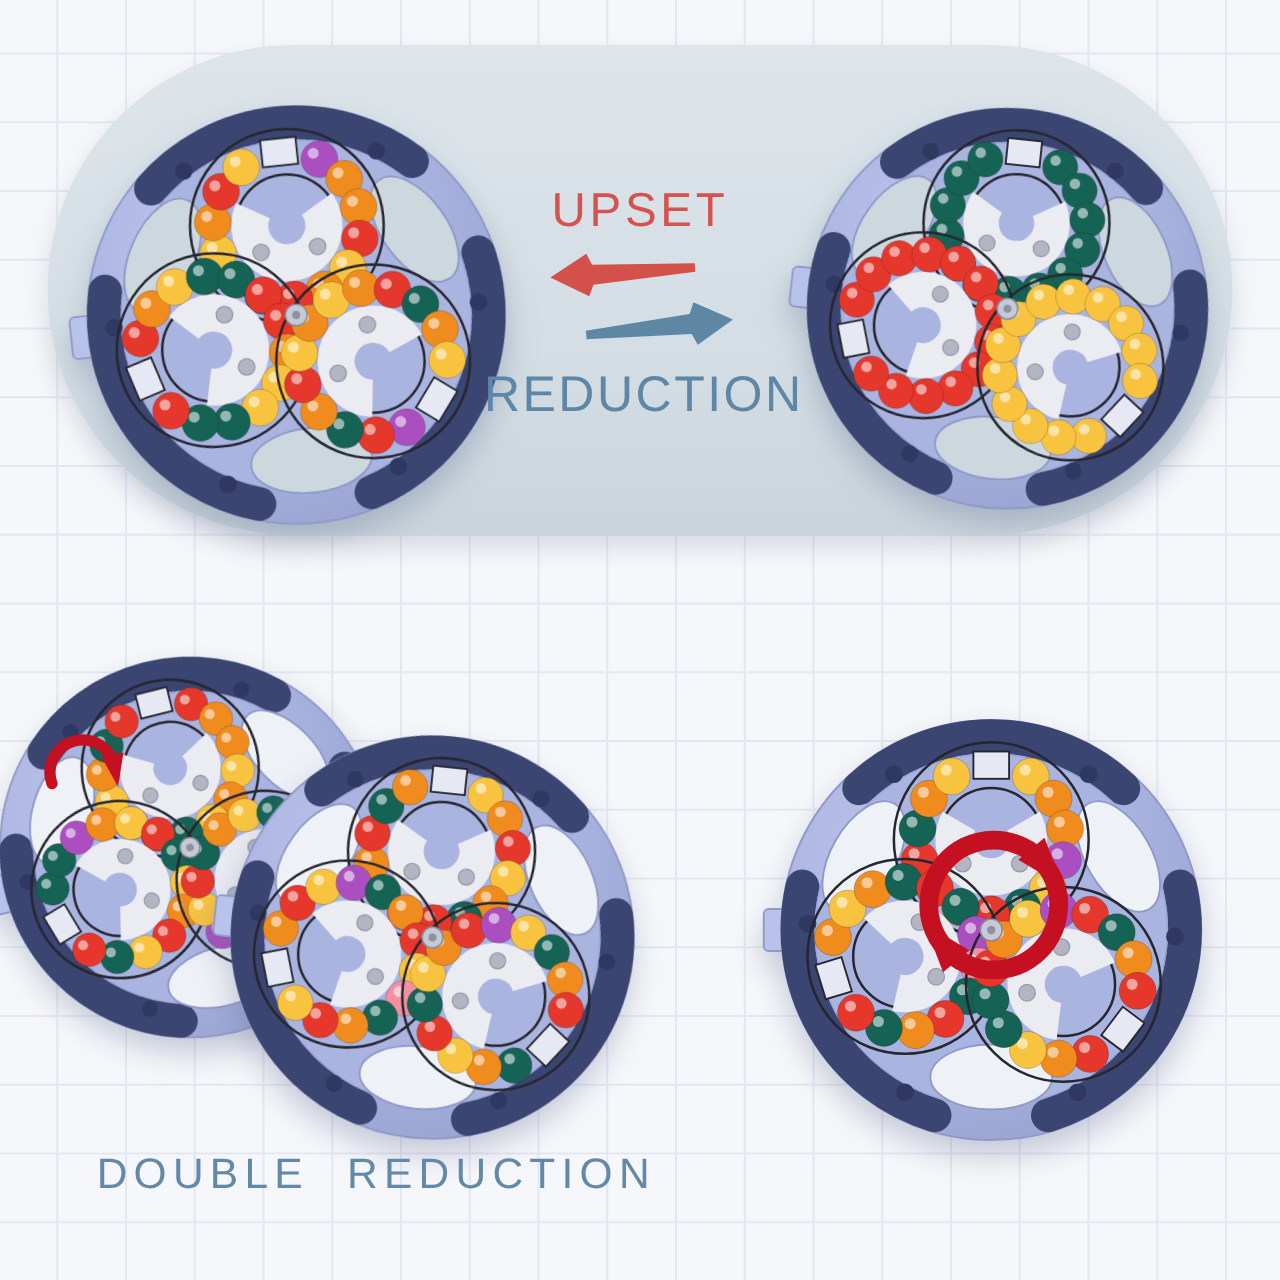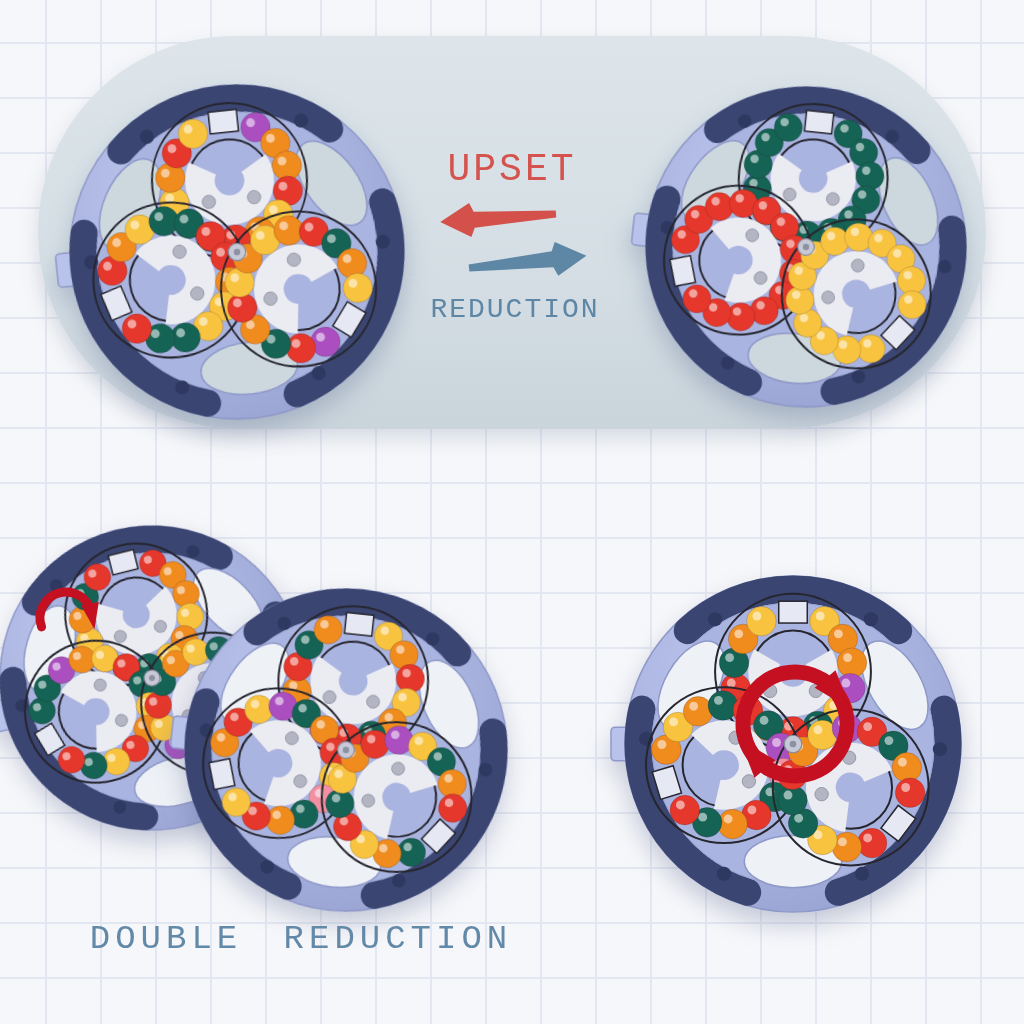--- a/index.html
+++ b/index.html
@@ -1,20 +1,20 @@
 <!DOCTYPE html>
 <html><head>
 <meta charset="utf-8">
 <style>
   html,body{margin:0;padding:0;}
   .page{
     position:relative;
     width:1024px;height:1024px;
     overflow:hidden;
-    font-family:Liberation Mono, monospace;
+    font-family:Liberation Sans, sans-serif;
     background-color:#f6f7fa;
     background-image:
       linear-gradient(#e3e7f1 1.5px, transparent 1.5px),
       linear-gradient(90deg, #e3e7f1 1.5px, transparent 1.5px);
     background-size:55px 55px;
     background-position:-10px -13px;
   }
   .panel{
     position:absolute;
     left:38px;top:36px;width:948px;height:392px;
@@ -29,21 +29,21 @@
     white-space:nowrap;
     font-weight:400;
   }
   .upset{
     left:512px;top:148px;
     font-size:38px;letter-spacing:3px;
     color:#d5534e;
   }
   .reduction{
     left:515px;top:294px;
-    font-size:28px;letter-spacing:2px;
+    font-size:40px;letter-spacing:2px;
     color:#5e86a5;
   }
   .caption{
     color:#6389a8;
     font-size:34px;letter-spacing:5px;word-spacing:16px;
   }
   .cap-left{left:301px;top:920px;}
   .cap-right{left:789px;top:923px;font-size:32px;}
   .disc{filter:drop-shadow(0 12px 12px rgba(95,105,145,0.33));}
 </style>

